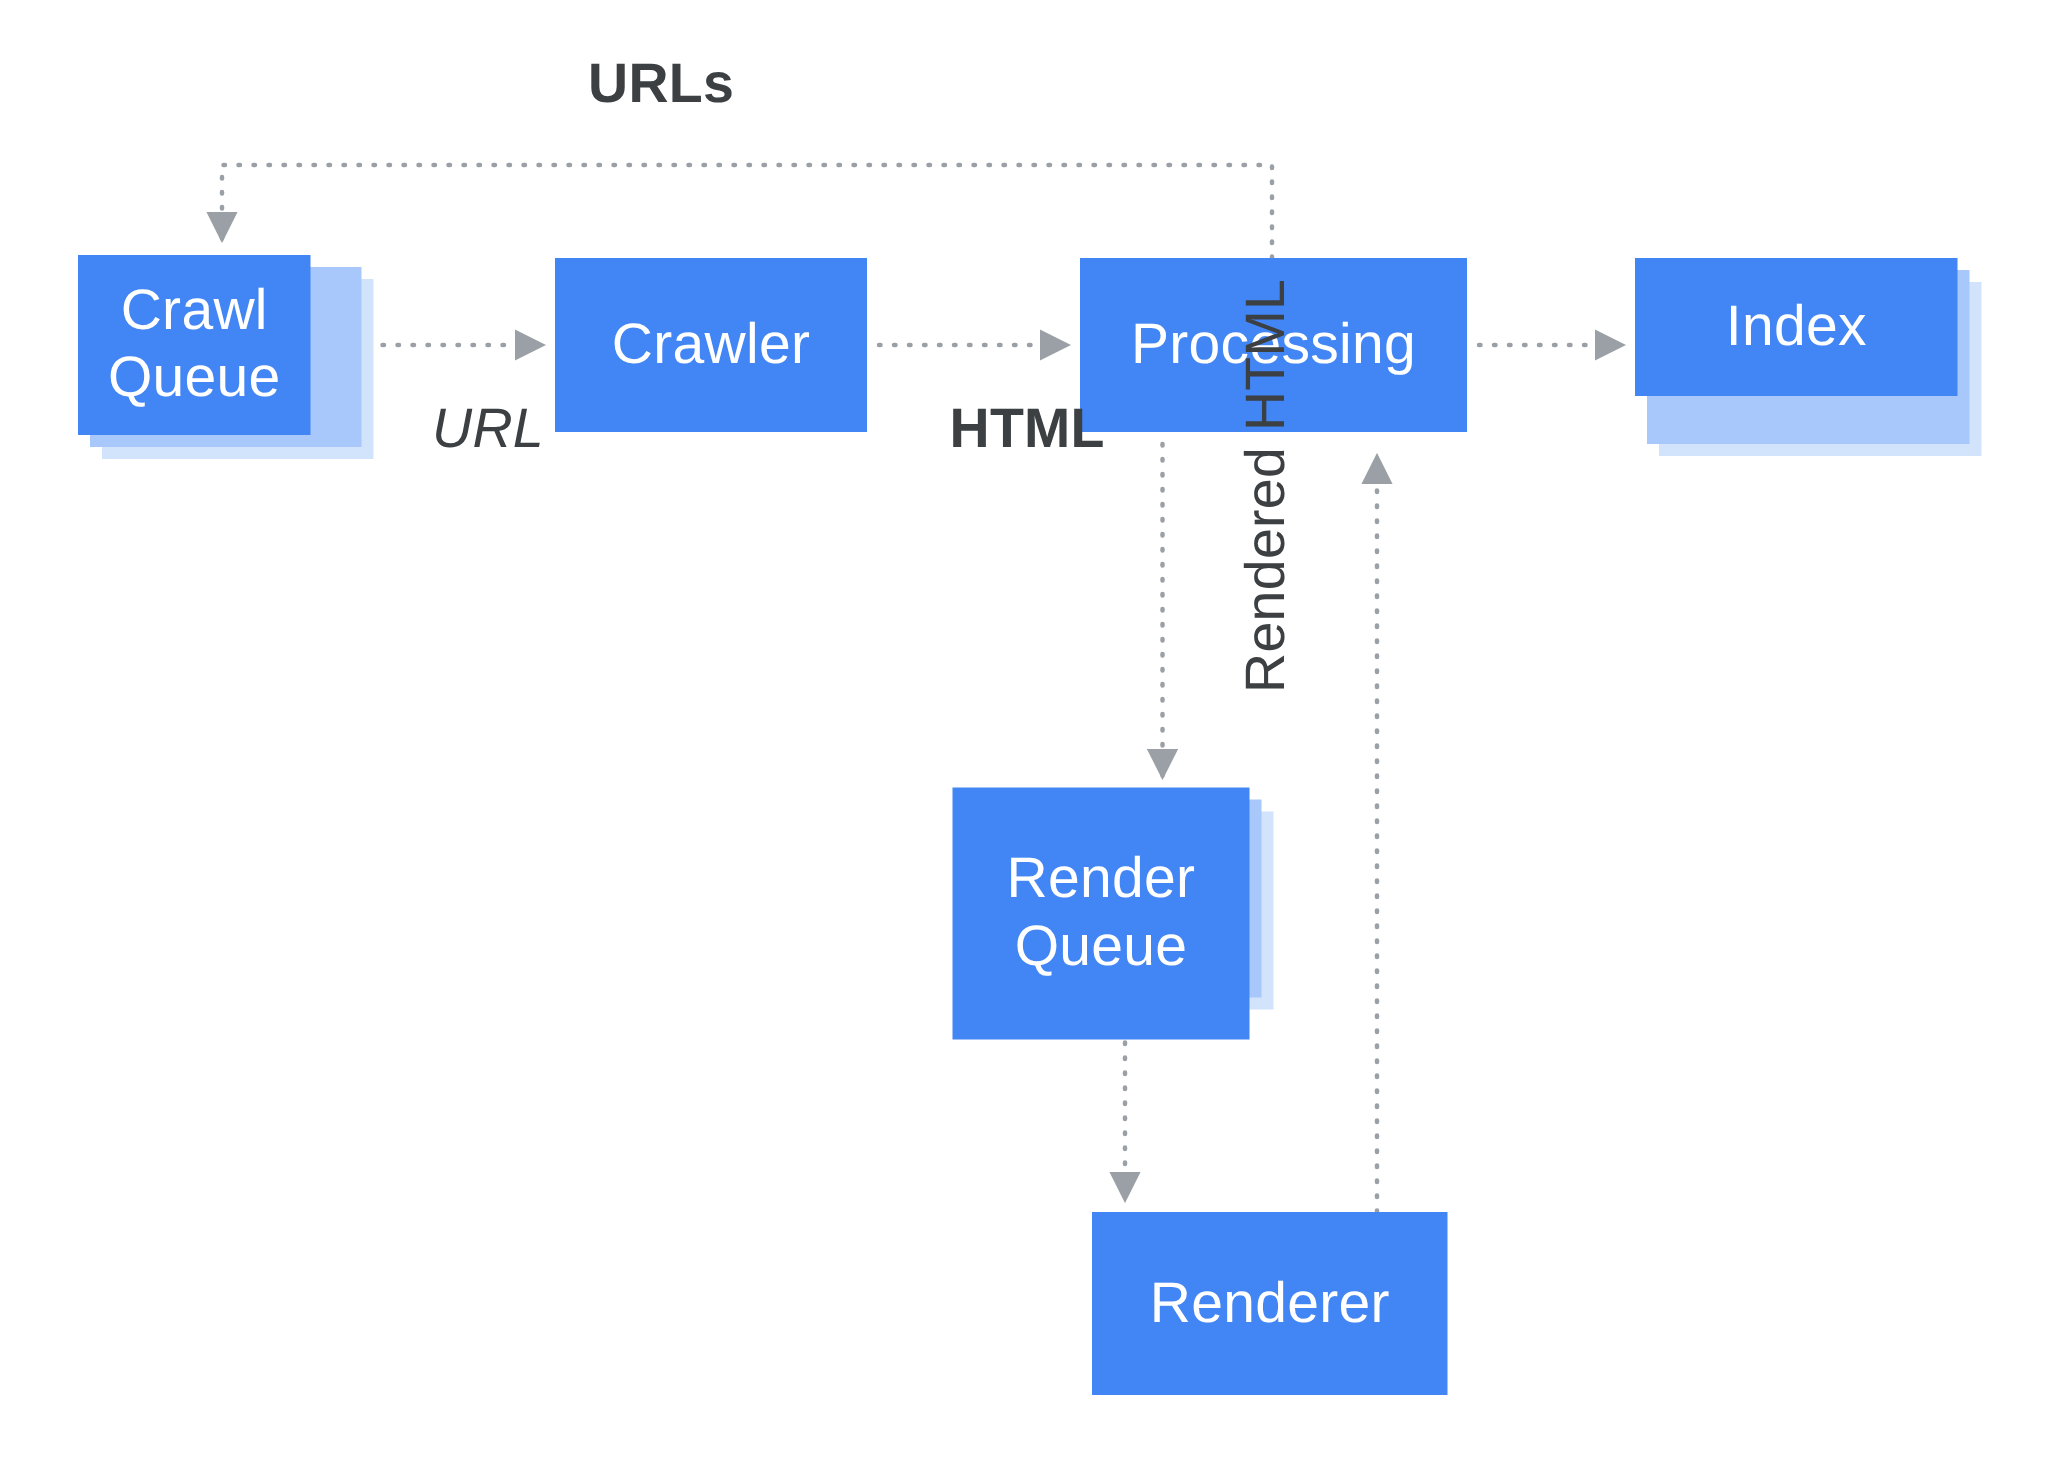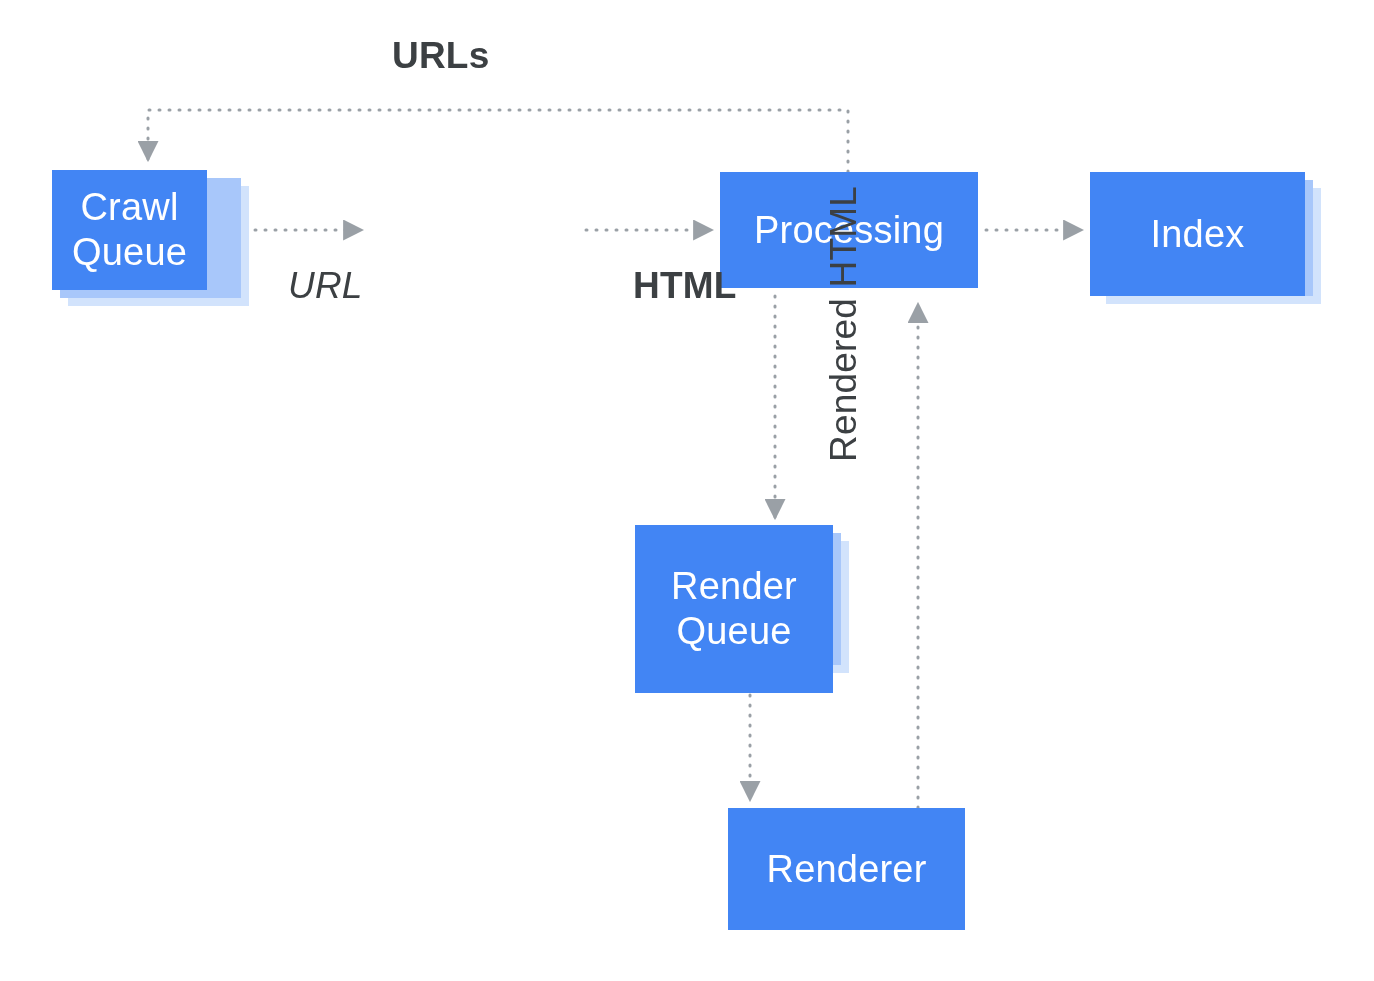--- a/index.html
+++ b/index.html
@@ -99,28 +99,31 @@
     <path d="M 918 808 L 918 304" fill="none" stroke="#9AA0A6" stroke-width="3" stroke-dasharray="1 9" stroke-linecap="round" marker-end="url(#arw)"></path>
   </svg>
 
   <div class="stack-layer back" style="left:68px; top:186px; width:181px; height:120px;"></div>
   <div class="stack-layer mid" style="left:60px; top:178px; width:181px; height:120px;"></div>
   <div class="node" style="left:52px; top:170px; width:155px; height:120px;">
     <span class="node-label">Crawl
 Queue</span>
   </div>
 
+  <div class="node" style="left:370px; top:172px; width:208px; height:116px;">
+    <span class="node-label">Crawler</span>
+  </div>
 
   <div class="node" style="left:720px; top:172px; width:258px; height:116px;">
     <span class="node-label">Processing</span>
   </div>
 
   <div class="stack-layer back" style="left:1106px; top:188px; width:215px; height:116px;"></div>
   <div class="stack-layer mid" style="left:1098px; top:180px; width:215px; height:116px;"></div>
-  <div class="node" style="left:1090px; top:172px; width:215px; height:124px;">
+  <div class="node" style="left:1090px; top:172px; width:215px; height:92px;">
     <span class="node-label">Index</span>
   </div>
 
   <div class="stack-layer back" style="left:651px; top:541px; width:198px; height:132px;"></div>
   <div class="stack-layer mid" style="left:643px; top:533px; width:198px; height:132px;"></div>
   <div class="node" style="left:635px; top:525px; width:198px; height:168px;">
     <span class="node-label">Render
 Queue</span>
   </div>
 

